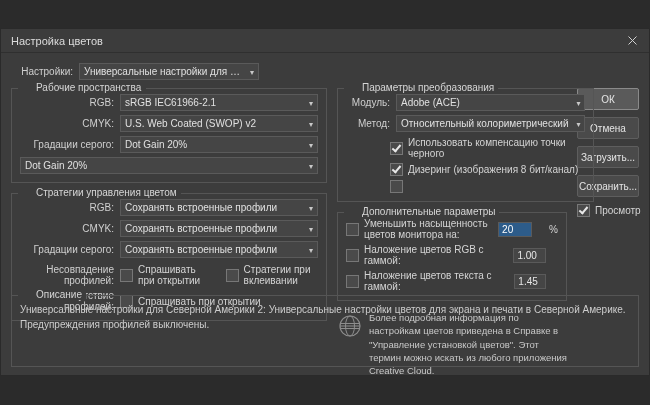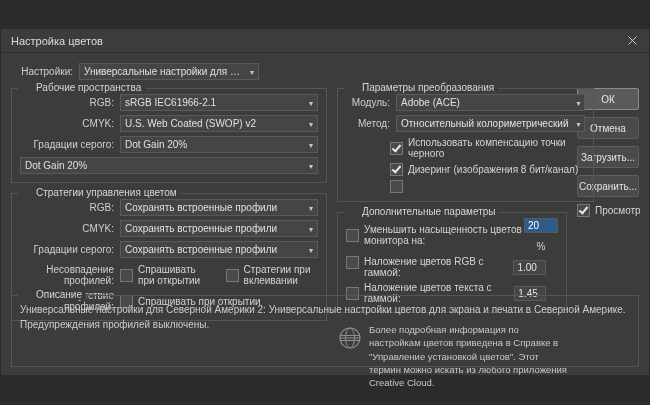--- a/index.html
+++ b/index.html
@@ -419,28 +419,28 @@
         <fieldset class="group">
           <div class="grp-line-l" style="left:0;width:6px;"></div>
           <div class="grp-line-r" style="left:146px;right:0;"></div>
           <div class="grp-title">Дополнительные параметры</div>
 
           <div class="checkrow" style="justify-content:space-between;">
             <span style="display:flex;align-items:center;">
               <span class="cb"></span>
               <span>Уменьшить насыщенность цветов монитора на:</span>
             </span>
-            <span style="display:flex;align-items:center;gap:8px;flex-direction:column;">
+            <span style="display:flex;align-items:center;gap:17px;">
               <span class="numbox sel">20</span>
               <span>%</span>
             </span>
           </div>
 
           <div class="checkrow" style="justify-content:space-between;">
-            <span style="display:flex;">
+            <span style="display:flex;align-items:center;">
               <span class="cb"></span>
               <span>Наложение цветов RGB с гаммой:</span>
             </span>
             <span class="numbox" style="margin-right:12px;">1.00</span>
           </div>
 
           <div class="checkrow" style="justify-content:space-between;margin-bottom:0;">
             <span style="display:flex;align-items:center;">
               <span class="cb"></span>
               <span>Наложение цветов текста с гаммой:</span>

